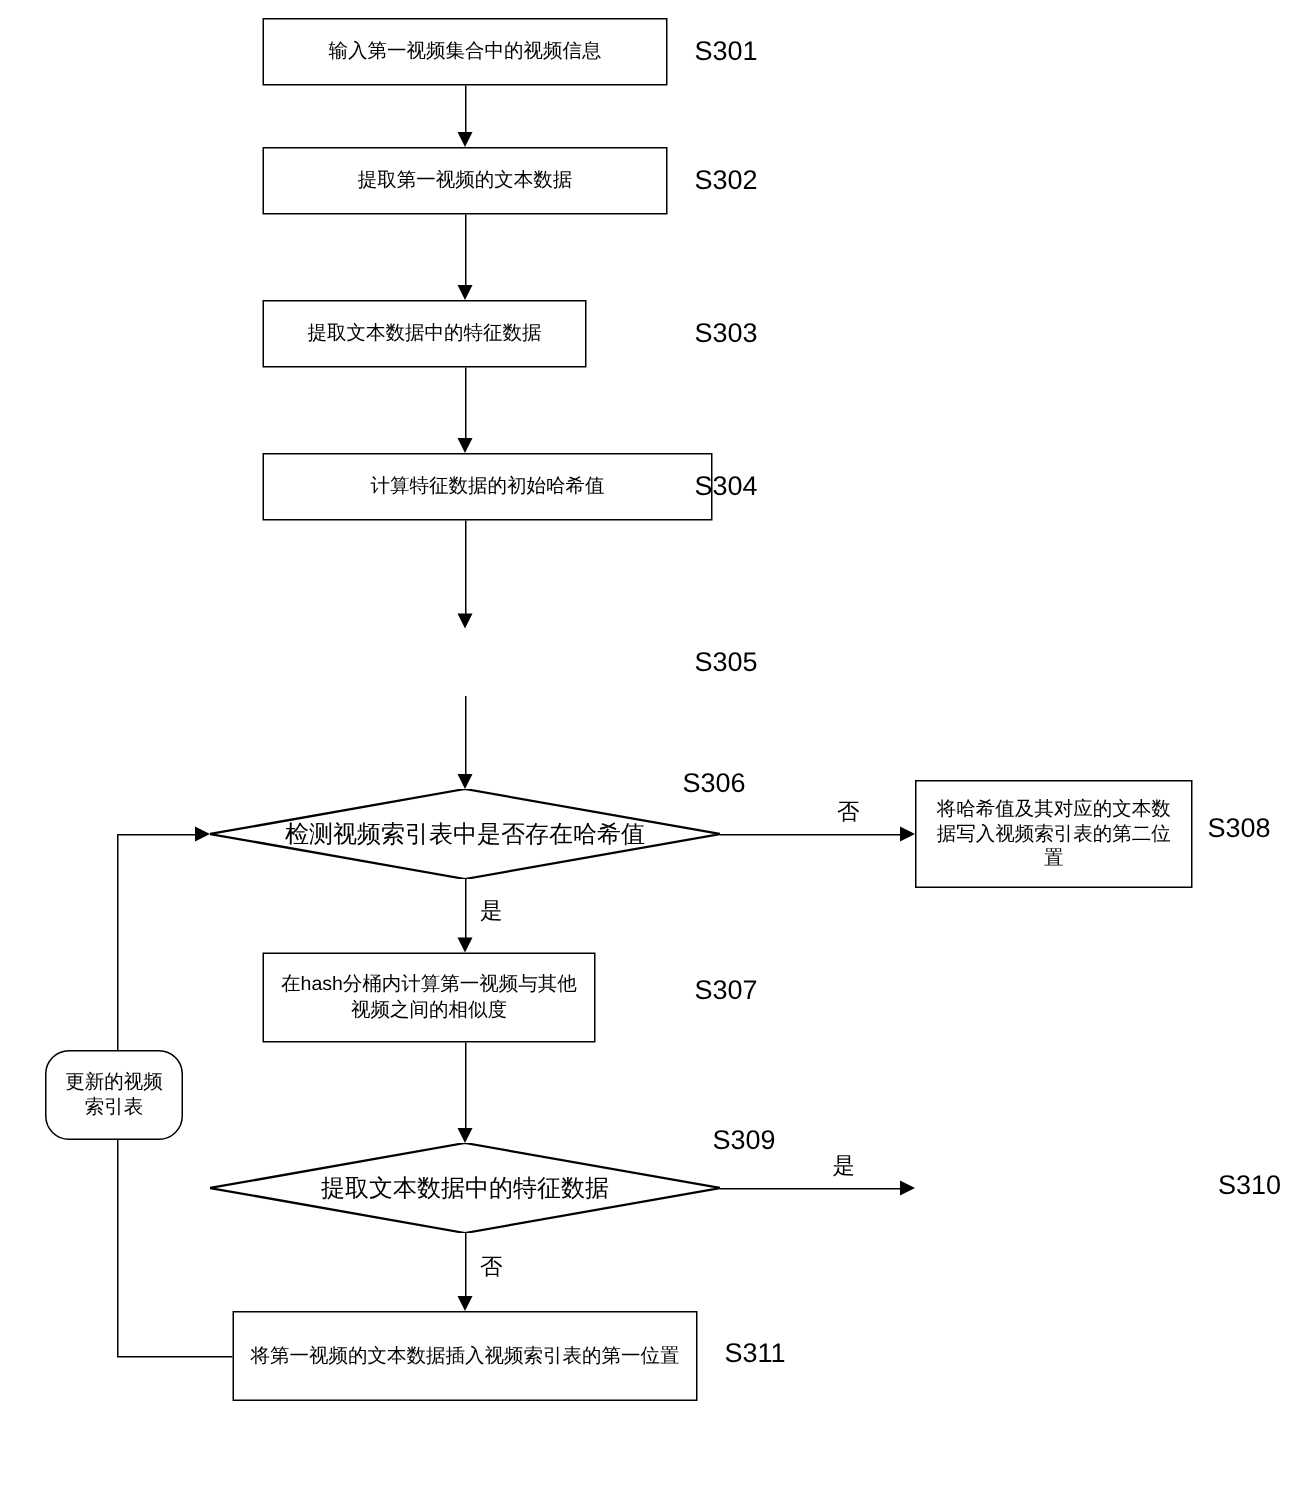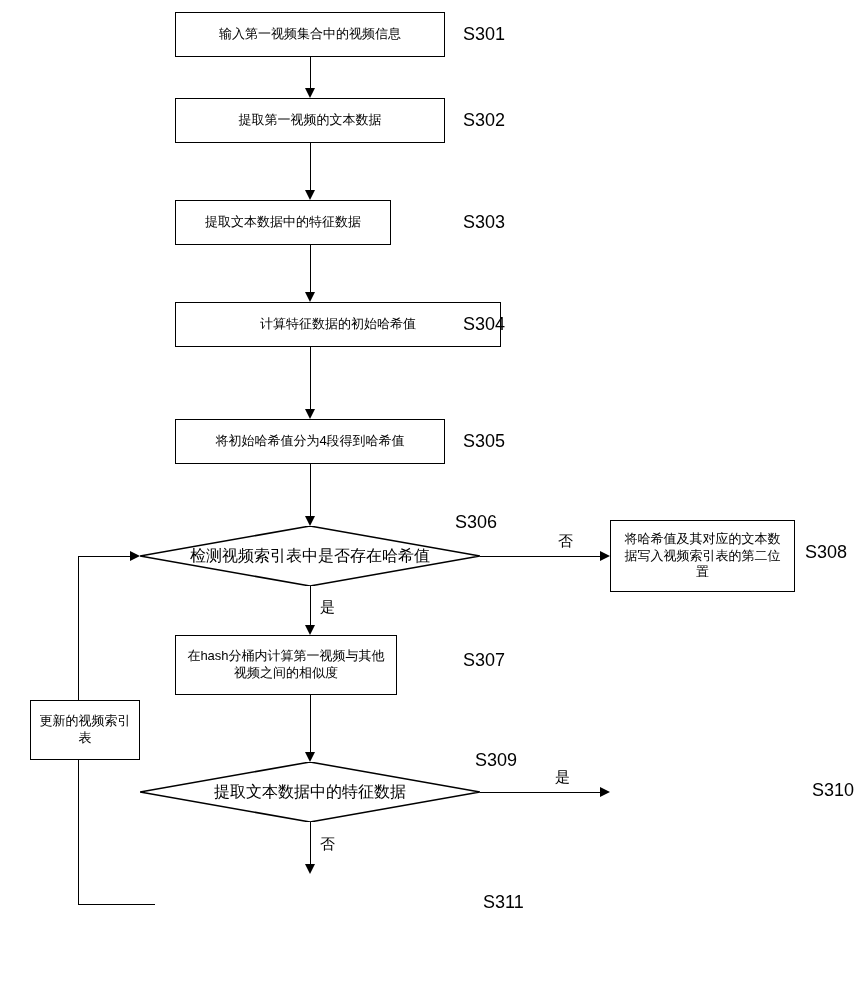--- a/index.html
+++ b/index.html
@@ -97,27 +97,26 @@
 
   <div class="vline" style="left:310px; top:143px; height:50px;"></div>
   <div class="arrow-down" style="left:305px; top:190px;"></div>
 
   <div class="box" style="left:175px; top:200px; width:216px; height:45px;">提取文本数据中的特征数据</div>
   <div class="label" style="left:463px; top:212px;">S303</div>
 
   <div class="vline" style="left:310px; top:245px; height:50px;"></div>
   <div class="arrow-down" style="left:305px; top:292px;"></div>
 
-  <div class="box" style="left:175px; top:302px; width:326px; height:45px;">计算特征数据的初始哈希值</div>
+  <div class="box" style="left:175px; top:302px; width:300px; height:45px;">计算特征数据的初始哈希值</div>
   <div class="label" style="left:463px; top:314px;">S304</div>
 
   <div class="vline" style="left:310px; top:347px; height:65px;"></div>
   <div class="arrow-down" style="left:305px; top:409px;"></div>
 
-  <div class="box" style="left:175px; top:419px; width:270px; height:45px;">将初始哈希值分为4段得到哈希值</div>
   <div class="label" style="left:463px; top:431px;">S305</div>
 
   <div class="vline" style="left:310px; top:464px; height:55px;"></div>
   <div class="arrow-down" style="left:305px; top:516px;"></div>
 
   <div class="diamond" style="left:140px; top:526px; width:340px; height:60px;">
     <svg width="340" height="60">
       <polygon points="170,0 340,30 170,60 0,30" fill="#fff" stroke="#000" stroke-width="1.5"></polygon>
     </svg>
     <div class="diamond-text">检测视频索引表中是否存在哈希值</div>
@@ -153,24 +152,25 @@
   <div class="yesno" style="left:555px; top:768px;">是</div>
   <div class="hline" style="left:480px; top:792px; width:122px;"></div>
   <div class="arrow-right" style="left:600px; top:787px;"></div>
 
   <div class="label" style="left:812px; top:780px;text-align:center;">S310</div>
 
   <div class="vline" style="left:310px; top:822px; height:45px;"></div>
   <div class="arrow-down" style="left:305px; top:864px;"></div>
   <div class="yesno" style="left:320px; top:835px;">否</div>
 
+  <div class="box" style="left:155px; top:874px; width:310px; height:60px;">将第一视频的文本数据插入视频索引表的第一位置</div>
   <div class="label" style="left:483px; top:892px;">S311</div>
 
   <div class="hline" style="left:78px; top:904px; width:77px;"></div>
 
   <div class="vline" style="left:78px; top:556px; height:348px;"></div>
 
   <div class="hline" style="left:78px; top:556px; width:54px;"></div>
   <div class="arrow-right" style="left:130px; top:551px;"></div>
 
-  <div class="box" style="left:30px; top:700px; width:110px; height:60px;">更新的视频索引表</div>
+  <div class="box" style="left:30px; top:700px; width:92px; height:60px;border-radius:16px;">更新的视频索引表</div>
 
 </div>
 
 </body></html>

